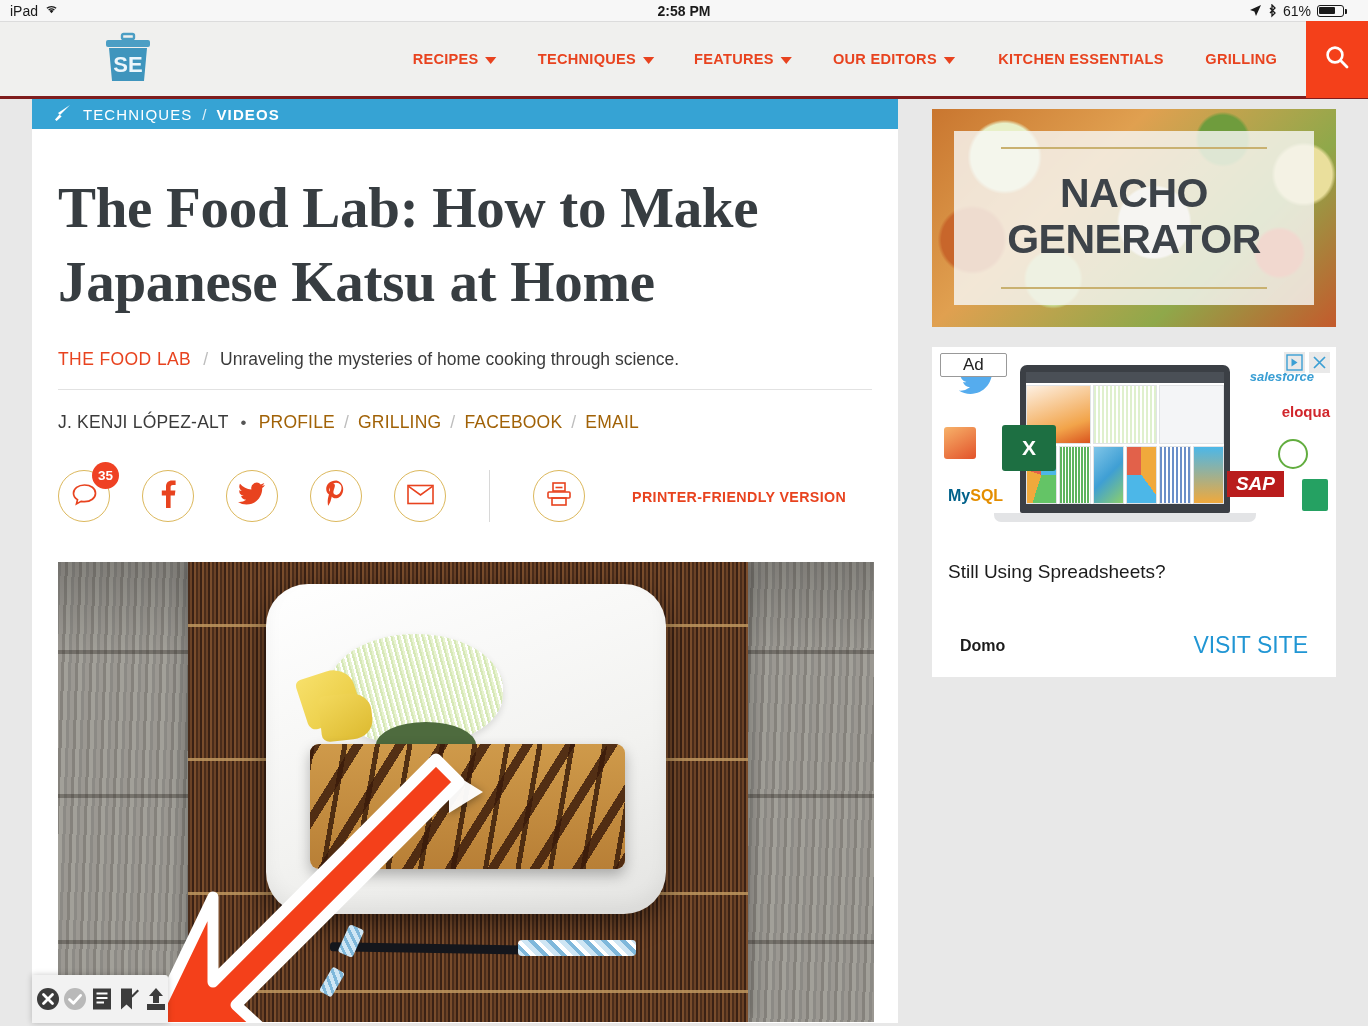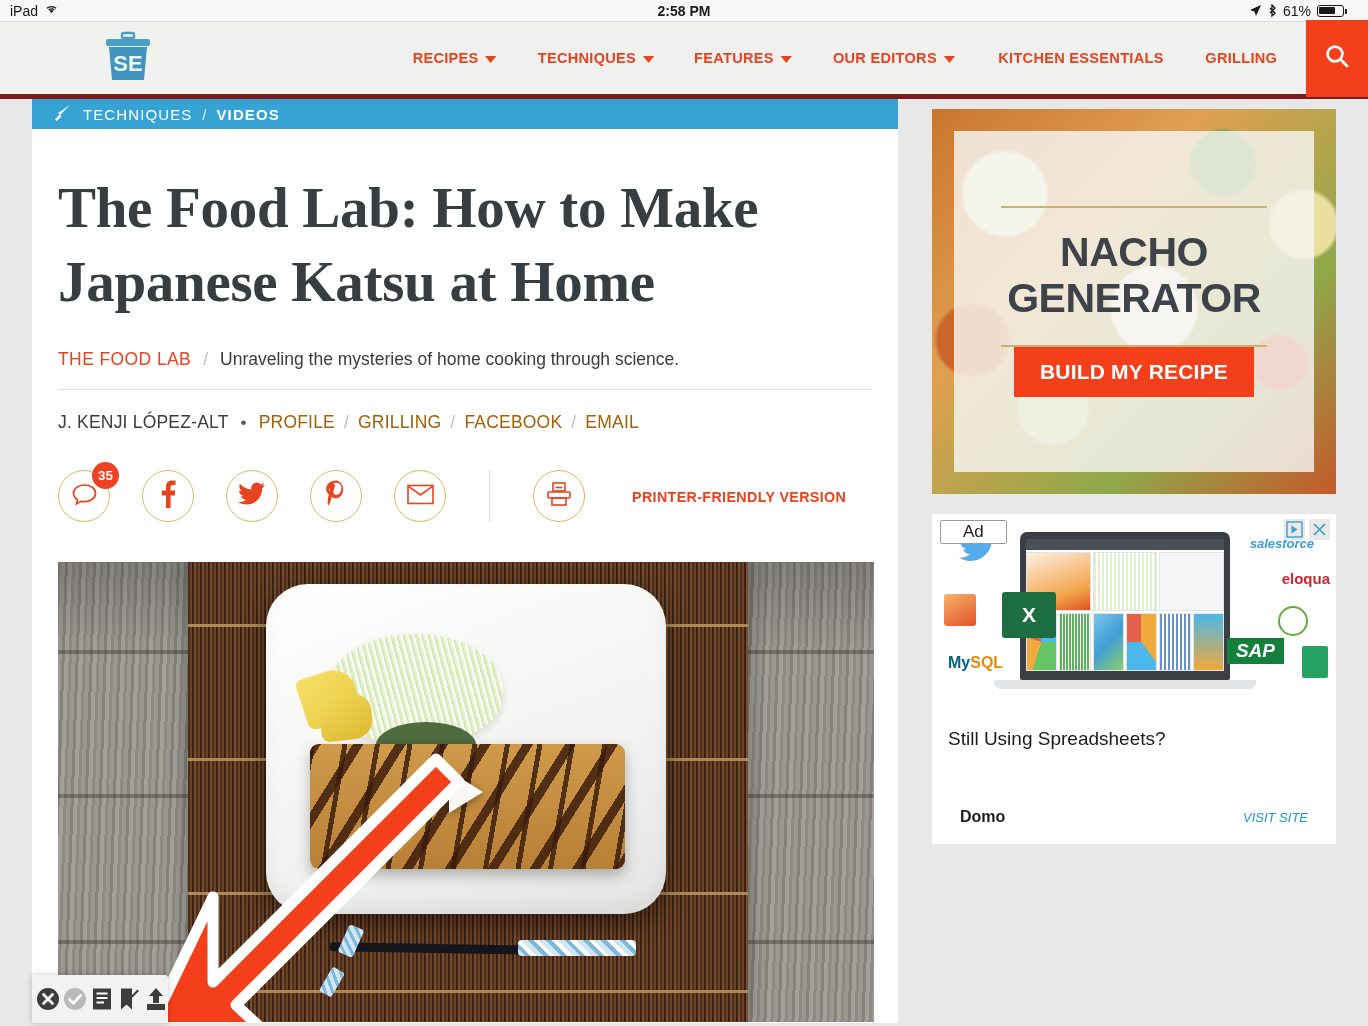--- a/index.html
+++ b/index.html
@@ -30,21 +30,21 @@
   .battery::after{
     content:""; position:absolute; right:-4px; top:3px; width:2px; height:5px;
     background:#1a1a1a; border-radius:0 1px 1px 0;
   }
   .battery-fill{ position:absolute; left:1.3px; top:1.3px; bottom:1.3px; width:61%; background:#1a1a1a; border-radius:1px;}
 
   
   .site-header{
     height:77px; background:#f0f0ee;
     display:flex; align-items:center;
-    border-bottom:5px solid #7f1d1d;
+    border-bottom:3px solid #7f1d1d;
     position:relative;
   }
   .logo{
     margin-left:100px; width:56px; height:54px;
     display:flex; align-items:center; justify-content:center;
   }
   .nav{
     display:flex; align-items:center; gap:0px;
     margin-left:auto; margin-right:0;
     height:100%;
@@ -236,21 +236,21 @@
     border-left:34px solid rgba(255,255,255,.96);
     filter:drop-shadow(0 2px 4px rgba(0,0,0,.4));
   }
   .arrow-anno{
     position:absolute; left:60px; top:185px; width:380px; height:350px;
     pointer-events:none;
   }
 
   
   .ad-nacho{
-    width:404px; height:385px; margin-top:10px;
+    width:404px; height:218px; margin-top:10px;
     position:relative; overflow:hidden;
     background:
       radial-gradient(circle at 18% 22%, #e8f0c8 0 9%, transparent 10%),
       radial-gradient(circle at 72% 14%, #6f9c3d 0 7%, transparent 8%),
       radial-gradient(circle at 30% 78%, #c9d98f 0 8%, transparent 9%),
       radial-gradient(circle at 86% 66%, #d94f2a 0 6%, transparent 7%),
       radial-gradient(circle at 55% 52%, #f2efe6 0 14%, transparent 15%),
       radial-gradient(circle at 10% 60%, #c8662b 0 8%, transparent 9%),
       radial-gradient(circle at 92% 30%, #eadf9c 0 7%, transparent 8%),
       linear-gradient(135deg,#c9762f,#e0a050 35%,#8fa84a 70%,#c45a2c);
@@ -301,21 +301,21 @@
     background:#e3e4e6; border-radius:0 0 7px 7px;
   }
 
   .ad-title{ padding:14px 16px 0; font-size:19px; color:#1b1b1b; }
   .ad-foot{
     position:absolute; left:0; right:0; bottom:18px;
     display:flex; justify-content:space-between; padding:0 28px;
     align-items:center;
   }
   .ad-brand{ font-size:16px; font-weight:bold; color:#1b1b1b; }
-  .ad-visit{ font-size:13px; color:#2196d4; font-weight:500; cursor:pointer;font-style:italic; }
+  .ad-visit{ font-size:23px; color:#2196d4; font-weight:500; cursor:pointer; }
 
   
   .float-toolbar{
     position:absolute; left:0; bottom:0; width:136px; height:48px;
     background:#f2f2f2; border-top-right-radius:3px;
     display:flex; align-items:center; gap:3px; padding-left:4px;
     box-shadow:0 0 6px rgba(0,0,0,.22); z-index:60;
   }
   .ft-icon{ width:25px;height:25px; display:flex;align-items:center;justify-content:center; cursor:pointer;}
 </style>
@@ -571,21 +571,20 @@
   <div class="side-col">
 
     <div class="ad-nacho">
       <div class="nacho-panel">
         <div class="nacho-rule"></div>
         <div class="nacho-title">
           <div>NACHO</div>
           <div>GENERATOR</div>
         </div>
         <div class="nacho-rule"></div>
-        <div class="nacho-cta">BUILD MY RECIPE</div>
       </div>
     </div>
 
     <div class="ad-domo">
       <div class="ad-badge">Ad</div>
       <div class="ad-controls">
         <span class="adc">
           <svg width="17" height="17" viewBox="0 0 17 17">
               <rect x="1" y="1" width="15" height="15" fill="none" stroke="#3b9fd4" stroke-width="1.4"></rect>
               <path d="M5.5 4.5 11.5 8.5 5.5 12.5z" fill="#3b9fd4"></path>
@@ -623,21 +622,21 @@
           <svg width="40" height="33" viewBox="0 0 28 24">
               <path d="M27 3a11 11 0 0 1-3.2.9A5.6 5.6 0 0 0 26.3 1a11 11 0 0 1-3.5 1.4 5.5 5.5 0 0 0-9.4 5A15.6 15.6 0 0 1 2 1.8 5.5 5.5 0 0 0 3.7 9 5.4 5.4 0 0 1 1.2 8.3v.1a5.5 5.5 0 0 0 4.4 5.4 5.6 5.6 0 0 1-2.5.1 5.5 5.5 0 0 0 5.1 3.8A11 11 0 0 1 0 20a15.6 15.6 0 0 0 8.5 2.5c10.2 0 15.7-8.4 15.7-15.7v-.7A11 11 0 0 0 27 3z" fill="#55acee"></path>
             </svg>
         </span>
         <span style="position:absolute;left:12px;top:80px;width:32px;height:32px;background:linear-gradient(150deg,#f7b26a,#e2522a);border-radius:3px;"></span>
         <span style="position:absolute;left:16px;top:140px;font-size:16px;font-weight:bold;color:#00618a;">My<span style="color:#e48e00">SQL</span></span>
         <span style="position:absolute;left:70px;top:78px;width:54px;height:46px;background:#1d6f42;border-radius:3px;display:flex;align-items:center;justify-content:center;color:#fff;font-weight:bold;font-size:21px;">X</span>
         <span style="position:absolute;right:22px;top:22px;font-size:13px;font-style:italic;font-weight:bold;color:#3b9fd4;">salesforce</span>
         <span style="position:absolute;right:6px;top:56px;font-size:15px;color:#d1262c;font-weight:bold;">eloqua</span>
         <span style="position:absolute;right:28px;top:92px;width:30px;height:30px;border:2px solid #62ad3f;border-radius:50%;"></span>
-        <span style="position:absolute;right:52px;top:124px;background:#15803d;color:#fff;font-weight:bold;font-size:19px;padding:2px 9px;font-style:italic;">SAP</span>
+        <span style="position:absolute;right:52px;top:124px;background:#b91c1c;color:#fff;font-weight:bold;font-size:19px;padding:2px 9px;font-style:italic;">SAP</span>
         <span style="position:absolute;right:8px;top:132px;width:26px;height:32px;background:#25a162;border-radius:2px;"></span>
       </div>
 
       <div class="ad-title">Still Using Spreadsheets?</div>
       <div class="ad-foot">
         <span class="ad-brand">Domo</span>
         <span class="ad-visit">VISIT SITE</span>
       </div>
     </div>
 

